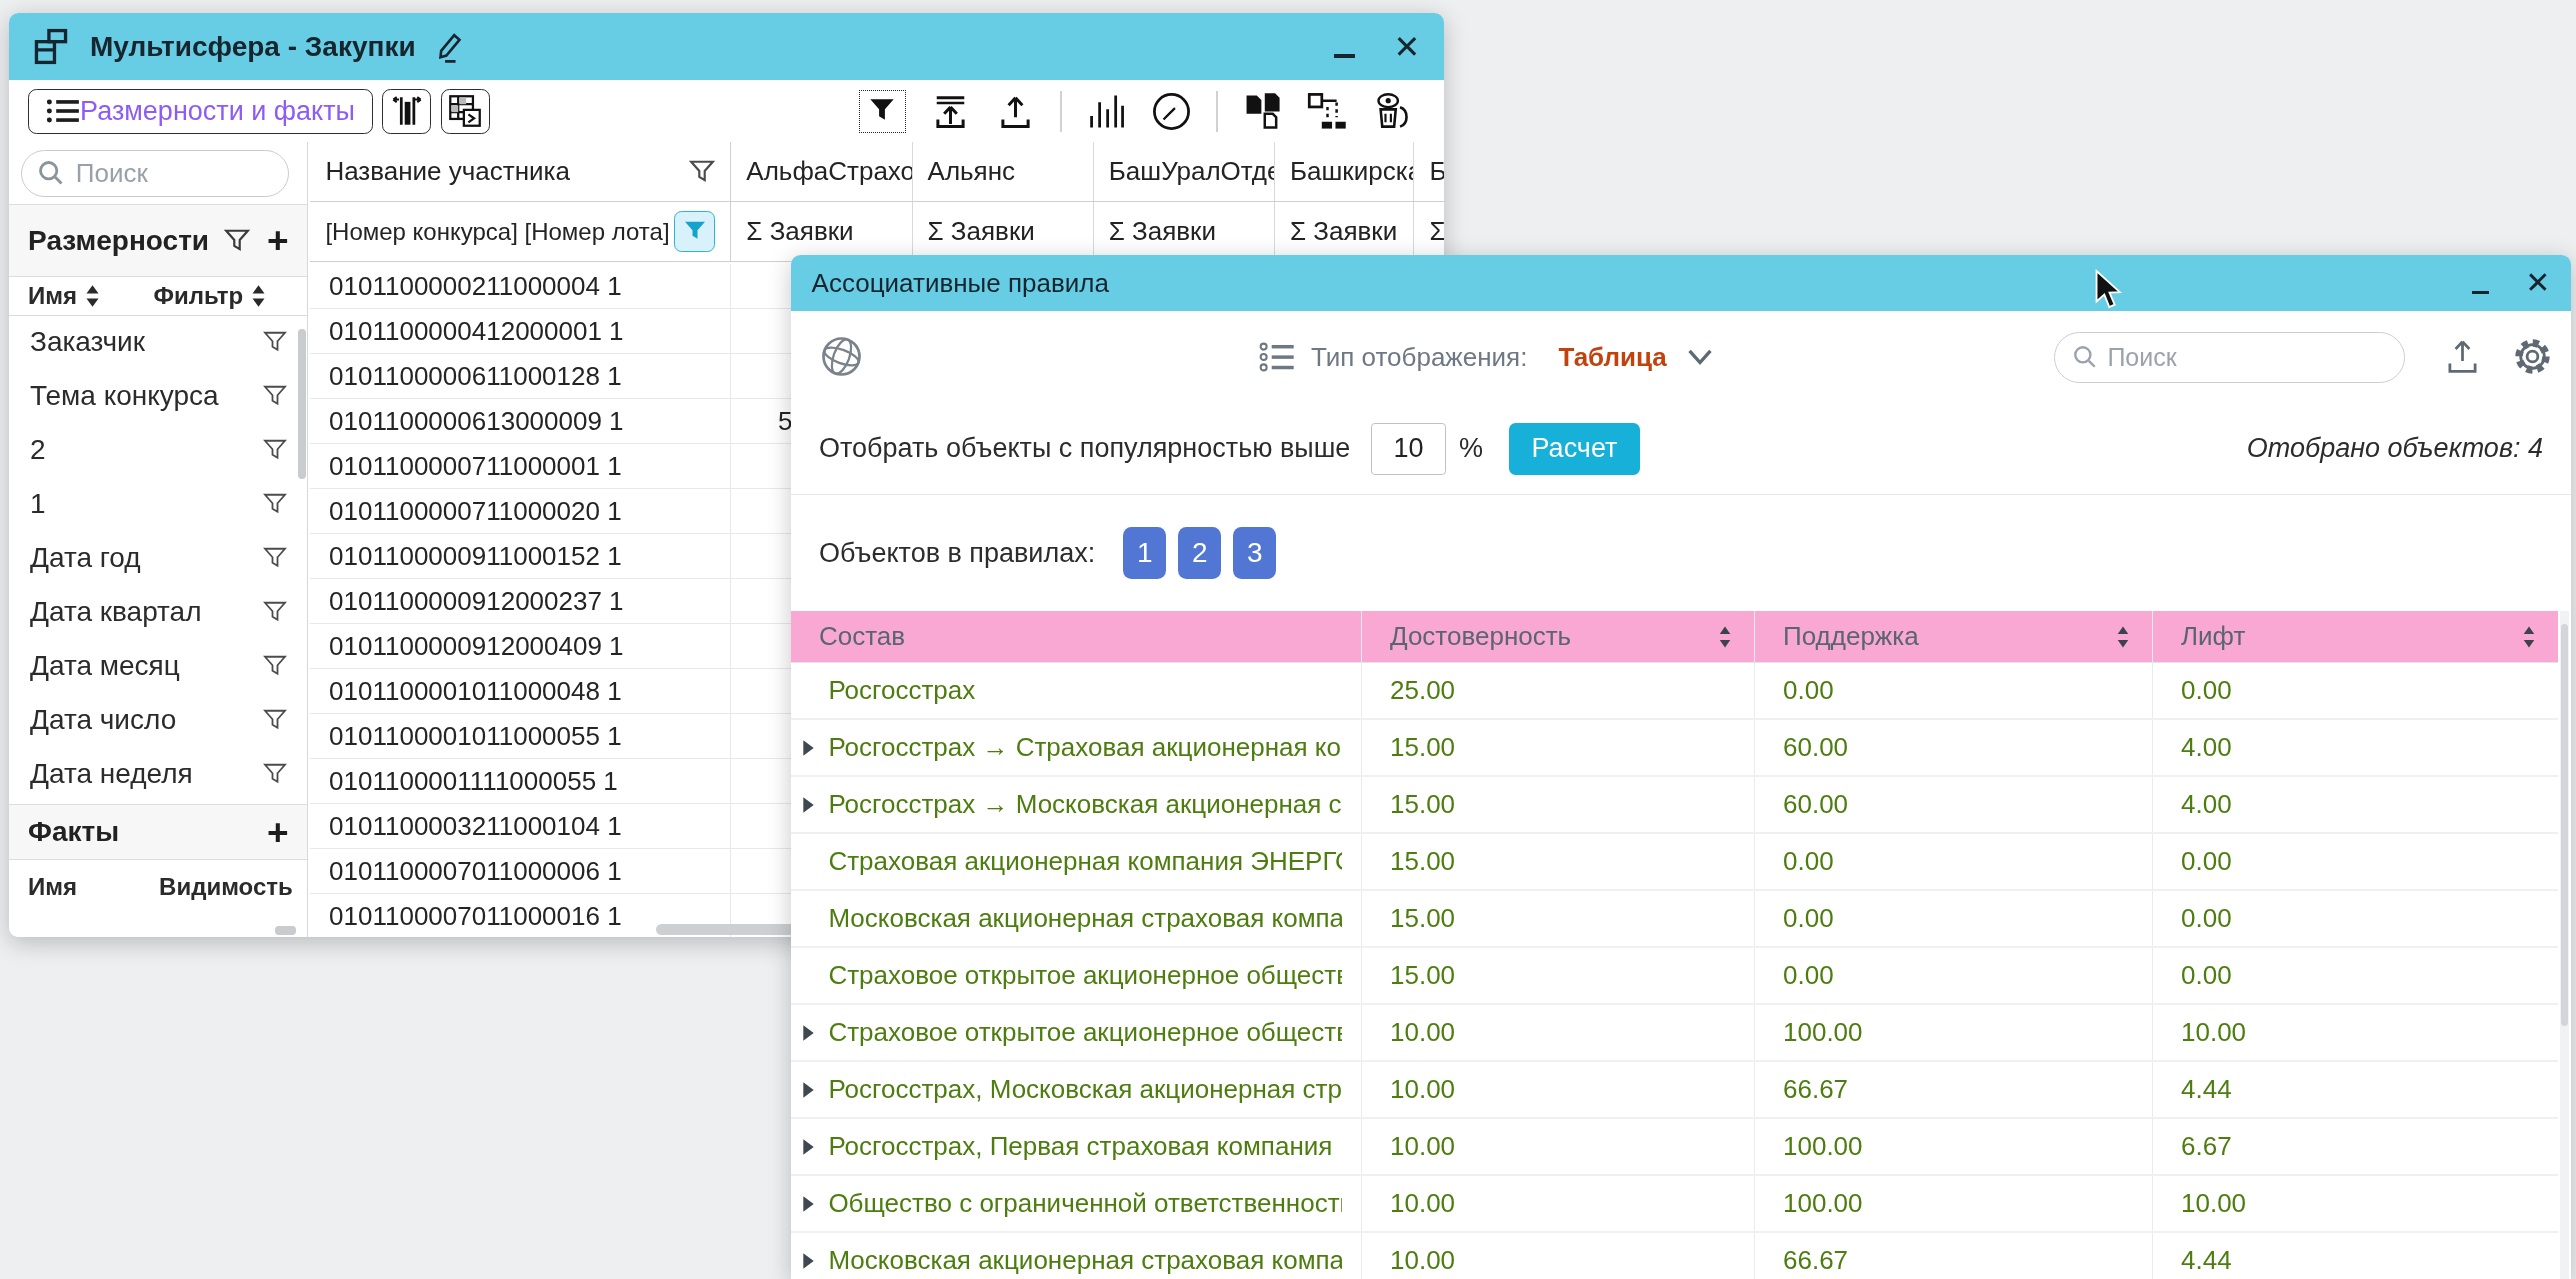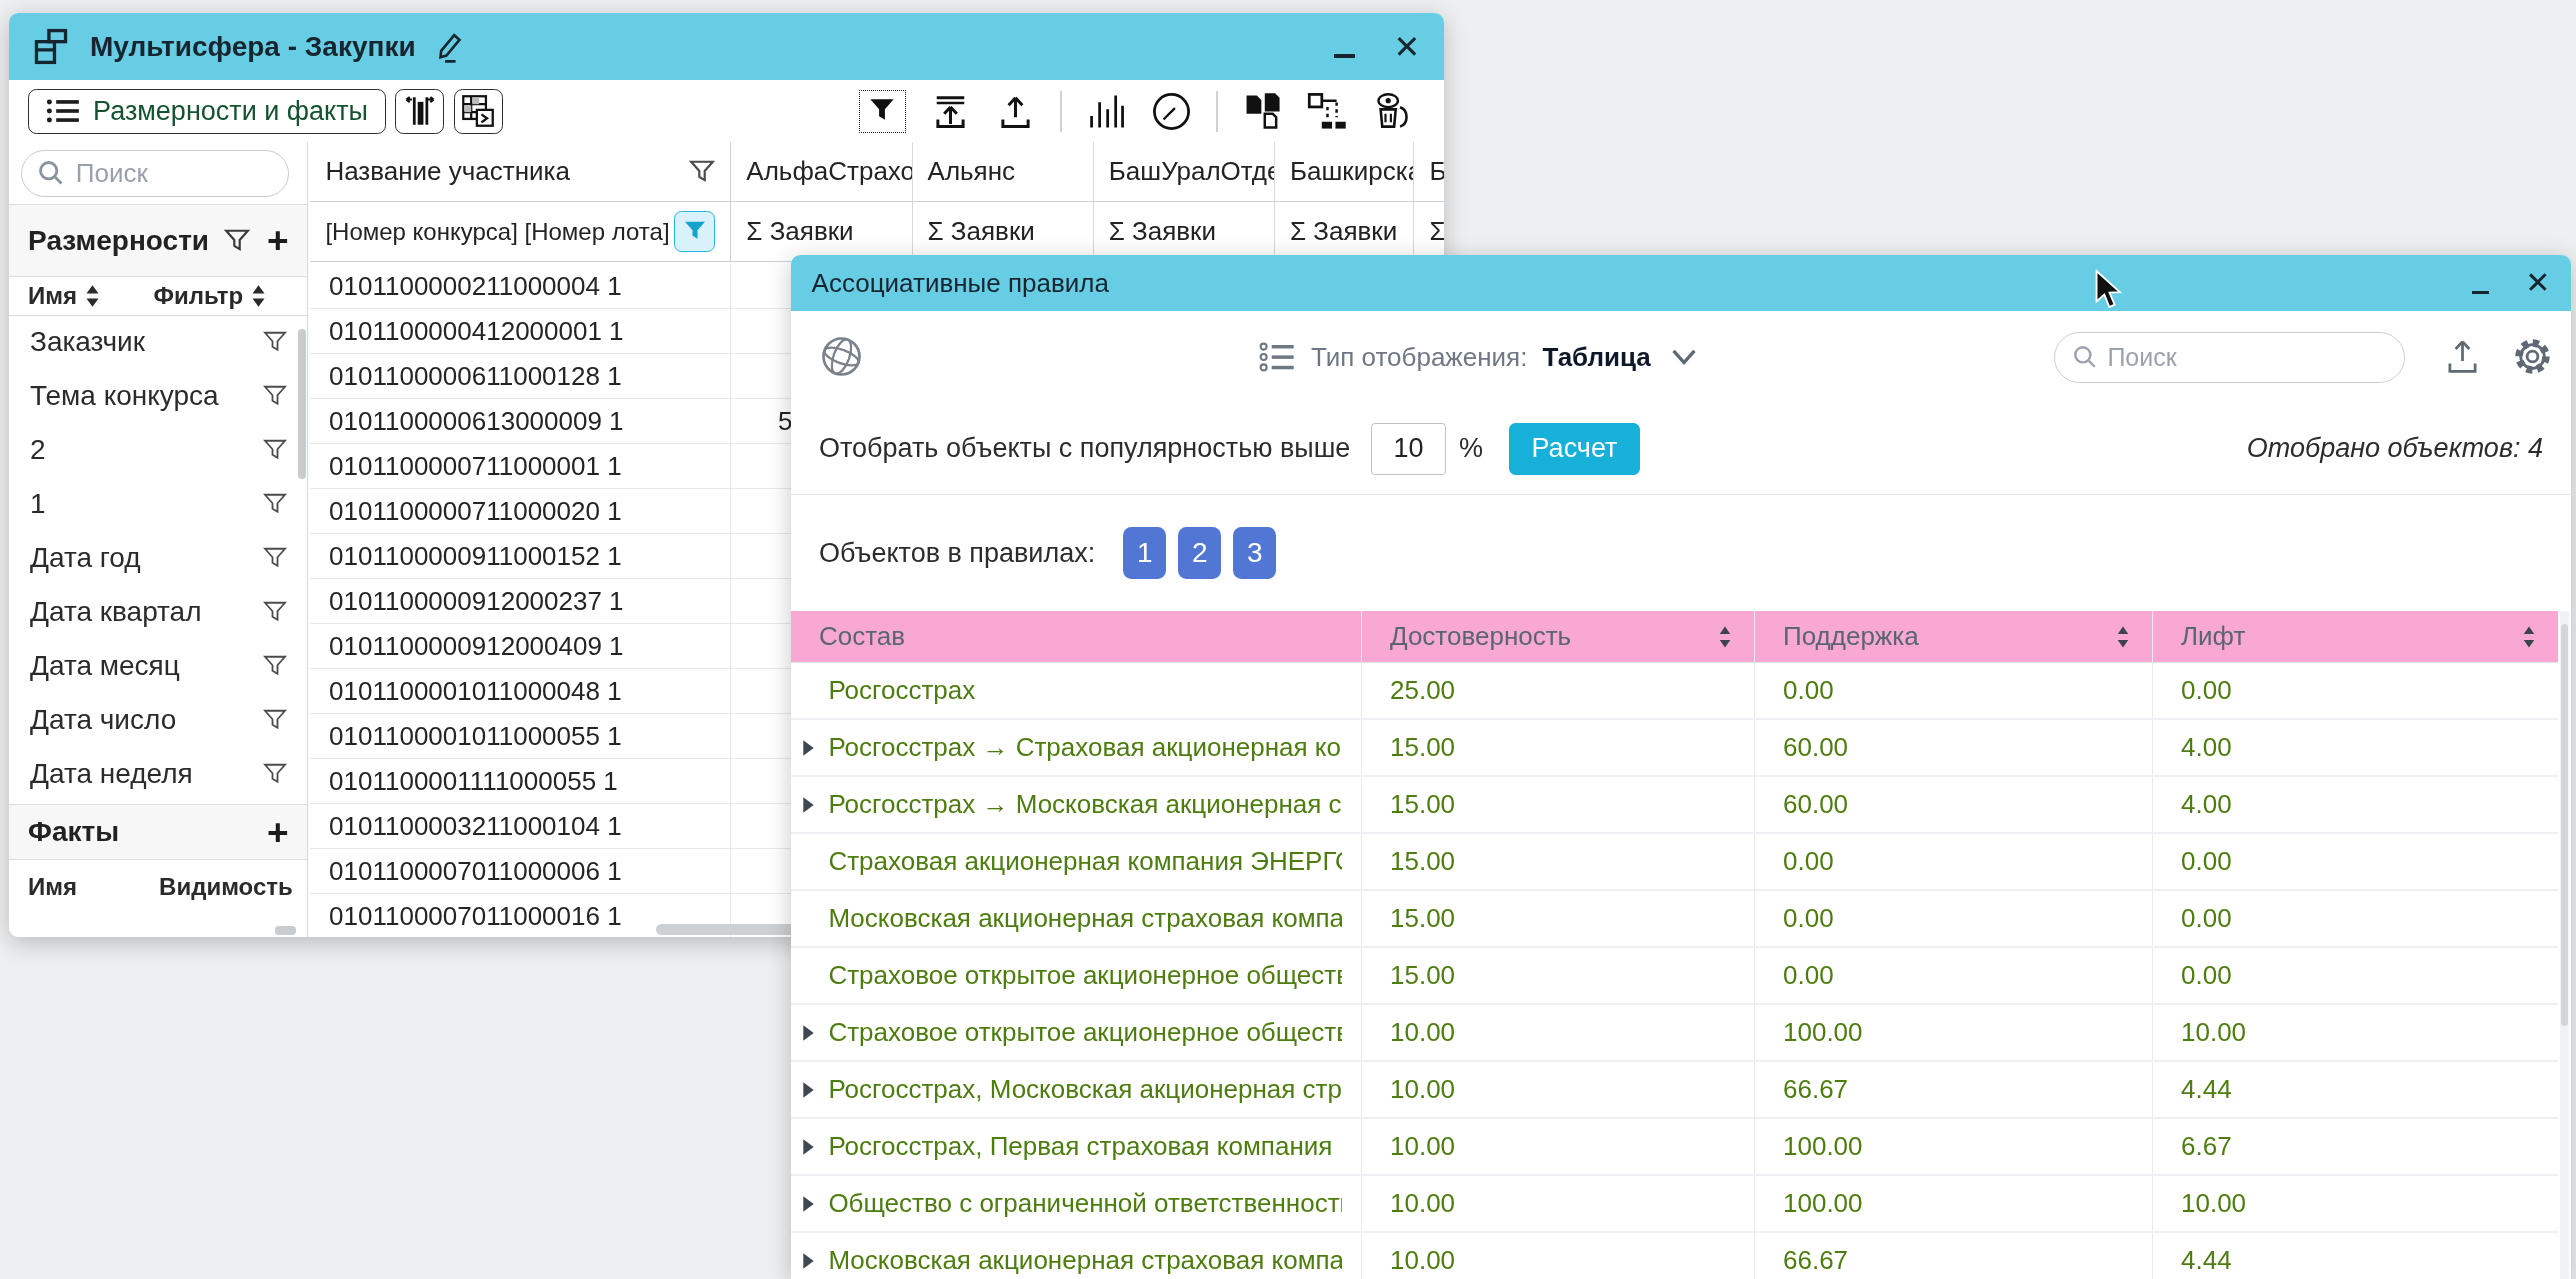--- a/index.html
+++ b/index.html
@@ -12,21 +12,21 @@
   .titlebar { position:absolute; left:0; top:0; right:0; background:#66cde5; display:flex; align-items:center; color:#17252e; }
   .tb-btns { margin-left:auto; display:flex; align-items:center; gap:39px; }
   .minimize-glyph { width:20.6px; height:3.7px; background:#17252e; margin-top:18.7px; }
   .close-glyph { font-size:32px; line-height:1; color:#17252e; font-weight:400; }
 
   
   #main-win { left:9.4px; top:13px; width:1435px; height:924px; }
   #main-win .titlebar { height:67px; padding:0 24px; }
   #main-win .titlebar .title { font-size:28px; font-weight:600; margin-left:20.6px; }
   .mw-toolbar { position:absolute; left:0; top:67px; right:0; height:62px; background:#fff; display:flex; align-items:center; padding:0 18.7px; }
-  .btn-outline { display:flex; align-items:center; gap:13px; border:1.9px solid #2e2e2e; border-radius:8.4px; height:45px; padding:0 17px; font-size:27px; color:#14532d; background:#fff; }
+  .btn-outline { display:flex; align-items:center; border:1.9px solid #2e2e2e; border-radius:8.4px; height:45px; padding:0 17px; font-size:27px; color:#8b5cf6; background:#fff; }
   .icon-btn { width:49px; height:45px; border:1.9px solid #2e2e2e; border-radius:8.4px; display:flex; align-items:center; justify-content:center; margin-left:9.4px; background:#fff; }
   .mw-tools-right { margin-left:auto; display:flex; align-items:center; gap:24px; padding-right:13px; }
   .tool-ic { width:41px; height:41px; display:flex; align-items:center; justify-content:center; color:#1c1c1c; }
   .tool-sep { width:1.9px; height:41px; background:#cfd2d5; }
 
   .mw-content { position:absolute; left:0; top:129px; right:0; bottom:0; }
 
   
   .sidebar { position:absolute; left:0; top:0; width:299px; bottom:0; border-right:1.9px solid #d6d9db; background:#fff; }
   .search-pill { position:absolute; left:11.2px; top:7.5px; width:268px; height:47px; border:1.9px solid #c7cbcf; border-radius:24px; display:flex; align-items:center; padding:0 15px; color:#8a949e; }
@@ -54,21 +54,21 @@
   .m-row { display:flex; height:45px; border-bottom:0.9px solid #e6e8ea; }
   .m-row .p-cell { font-size:26px; color:#242424; border-right:0.9px solid #e6e8ea; }
   .hscroll-thumb { position:absolute; height:11.2px; background:#cdd0d3; border-radius:5.6px; bottom:1.9px; }
 
   
   #dialog { left:791px; top:255px; width:1780px; height:1025px; border-radius:9.4px 9.4px 0 0; }
   #dialog .titlebar { height:56px; padding:0 20.6px; }
   #dialog .titlebar .title { font-size:26px; font-weight:400; }
   .dlg-toolbar { position:absolute; left:0; top:56px; right:0; height:92px; display:flex; align-items:center; color:#6e7884; }
   .type-group { position:absolute; left:468px; top:0; height:92px; display:flex; align-items:center; gap:15px; font-size:26px; color:#6e7884; }
-  .type-group b { color:#0f172a; }
+  .type-group b { color:#c2410c;margin-left:16px; }
   .dlg-search { position:absolute; left:1263px; top:20.6px; width:351px; height:51px; border:1.9px solid #c9ced4; border-radius:26px; display:flex; align-items:center; padding:0 17px; color:#99a1ab; }
   .dlg-search input { border:0; outline:0; font-size:25px; width:100%; margin-left:9.4px; background:transparent; color:#555; font-family:inherit; }
   .dlg-search input::placeholder { color:#9aa3ad; }
   .dlg-ic { position:absolute; top:24px; width:43px; height:43px; display:flex; align-items:center; justify-content:center; color:#5f6974; }
 
   .filter-row { position:absolute; left:0; top:148px; right:0; height:92px; display:flex; align-items:center; padding:0 28px; border-bottom:1.9px solid #e6e8ea; font-size:27px; color:#2c2c2c; }
   .pop-input { width:75px; height:52px; border:1.9px solid #bcc1c6; border-radius:3.7px; text-align:center; font-size:27px; margin:0 13px 0 20.6px; color:#222; font-family:inherit; outline:none; }
   .calc-btn { background:#17b0d9; color:#fff; border:0; border-radius:6.5px; height:52px; padding:0 22.5px; font-size:27px; margin-left:26px; font-family:inherit; }
   .result-note { margin-left:auto; font-style:italic; font-size:27px; color:#2c2c2c; }
 

